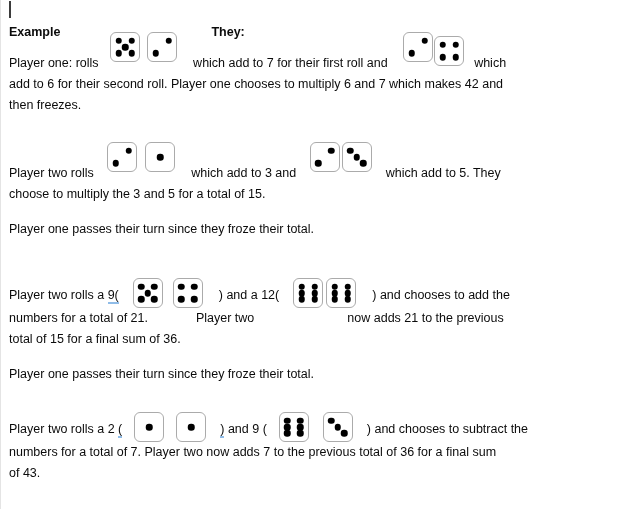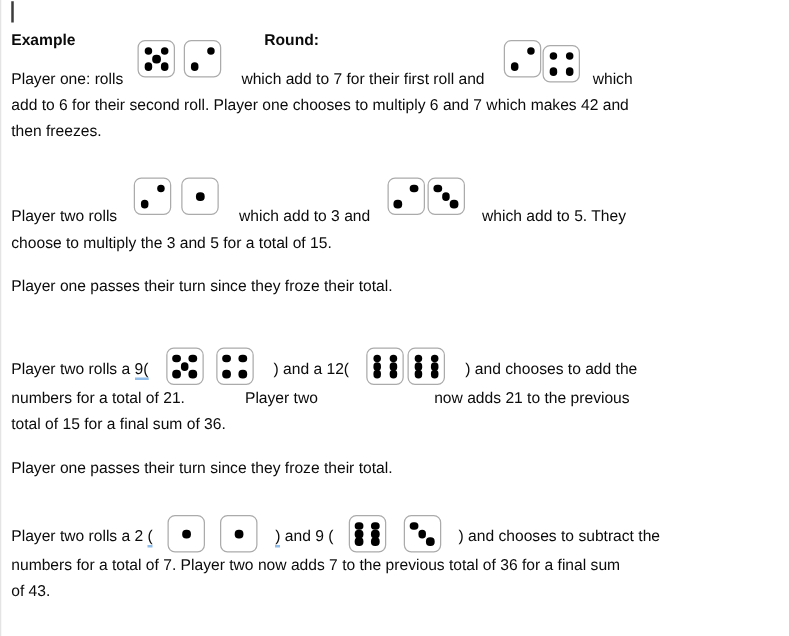--- a/index.html
+++ b/index.html
@@ -37,20 +37,20 @@
   #cursor{
     position:absolute;left:8px;top:1px;width:1.5px;height:17px;
     background:#3c3c3c;
   }
 </style>
 </head>
 <body>
 
 <div id="cursor"></div>
 <div id="doc">
-    <p class="p1"><span class="bold">Example</span><span class="gap" style="width: 151px;"></span><span class="bold">Round:</span></p>
+    <p class="p1"><span class="bold">Example</span><span class="gap" style="width: 151px;"></span><span class="bold">They:</span></p>
     <p class="p2"><span>Player one: rolls </span><span class="gap" style="width: 8px;"></span><span class="die raised"><span class="pip" style="left: 27%; top: 27%;"></span><span class="pip" style="left: 73%; top: 27%;"></span><span class="pip" style="left: 50%; top: 50%;"></span><span class="pip" style="left: 27%; top: 73%;"></span><span class="pip" style="left: 73%; top: 73%;"></span></span><span class="gap" style="width: 7px;"></span><span class="die raised"><span class="pip" style="left: 73%; top: 27%;"></span><span class="pip" style="left: 27%; top: 73%;"></span></span><span class="gap" style="width: 16px;"></span><span>which add to 7 for their first roll and </span><span class="gap" style="width: 12px;"></span><span class="die raised"><span class="pip" style="left: 73%; top: 27%;"></span><span class="pip" style="left: 27%; top: 73%;"></span></span><span class="gap" style="width: 1px;"></span><span class="die raised" style="top: 4px;"><span class="pip" style="left: 27%; top: 27%;"></span><span class="pip" style="left: 73%; top: 27%;"></span><span class="pip" style="left: 27%; top: 73%;"></span><span class="pip" style="left: 73%; top: 73%;"></span></span><span class="gap" style="width: 10px;"></span><span>which</span><br><span>add to 6 for their second roll. Player one chooses to multiply 6 and 7 which makes 42 and</span><br><span>then freezes.</span></p>
     <p class="p3"><span>Player two rolls </span><span class="gap" style="width: 10px;"></span><span class="die raised"><span class="pip" style="left: 73%; top: 27%;"></span><span class="pip" style="left: 27%; top: 73%;"></span></span><span class="gap" style="width: 8px;"></span><span class="die raised"><span class="pip" style="left: 50%; top: 50%;"></span></span><span class="gap" style="width: 16px;"></span><span>which add to 3 and </span><span class="gap" style="width: 10px;"></span><span class="die raised"><span class="pip" style="left: 73%; top: 27%;"></span><span class="pip" style="left: 27%; top: 73%;"></span></span><span class="gap" style="width: 2px;"></span><span class="die raised"><span class="pip" style="left: 27%; top: 27%;"></span><span class="pip" style="left: 50%; top: 50%;"></span><span class="pip" style="left: 73%; top: 73%;"></span></span><span class="gap" style="width: 14px;"></span><span>which add to 5. They</span><br><span>choose to multiply the 3 and 5 for a total of 15.</span></p>
     <p class="p4"><span>Player one passes their turn since they froze their total.</span></p>
     <p class="p5"><span>Player two rolls a </span><span class="blue-ul">9(</span><span class="gap" style="width: 14px;"></span><span class="die mid"><span class="pip" style="left: 27%; top: 27%;"></span><span class="pip" style="left: 73%; top: 27%;"></span><span class="pip" style="left: 50%; top: 50%;"></span><span class="pip" style="left: 27%; top: 73%;"></span><span class="pip" style="left: 73%; top: 73%;"></span></span><span class="gap" style="width: 10px;"></span><span class="die mid"><span class="pip" style="left: 27%; top: 27%;"></span><span class="pip" style="left: 73%; top: 27%;"></span><span class="pip" style="left: 27%; top: 73%;"></span><span class="pip" style="left: 73%; top: 73%;"></span></span><span class="gap" style="width: 16px;"></span><span>) and a 12(</span><span class="gap" style="width: 14px;"></span><span class="die mid"><span class="pip" style="left: 27%; top: 27%;"></span><span class="pip" style="left: 73%; top: 27%;"></span><span class="pip" style="left: 27%; top: 50%;"></span><span class="pip" style="left: 73%; top: 50%;"></span><span class="pip" style="left: 27%; top: 73%;"></span><span class="pip" style="left: 73%; top: 73%;"></span></span><span class="gap" style="width: 3px;"></span><span class="die mid"><span class="pip" style="left: 27%; top: 27%;"></span><span class="pip" style="left: 73%; top: 27%;"></span><span class="pip" style="left: 27%; top: 50%;"></span><span class="pip" style="left: 73%; top: 50%;"></span><span class="pip" style="left: 27%; top: 73%;"></span><span class="pip" style="left: 73%; top: 73%;"></span></span><span class="gap" style="width: 16px;"></span><span>) and chooses to add the</span><br><span>numbers for a total of 21.</span><span class="gap" style="width: 48px;"></span><span>Player two</span><span class="gap" style="width: 93px;"></span><span>now adds 21 to the previous</span><br><span>total of 15 for a final sum of 36.</span></p>
     <p class="p6"><span>Player one passes their turn since they froze their total.</span></p>
     <p class="p7"><span>Player two rolls a 2 </span><span class="blue-ul">(</span><span class="gap" style="width: 12px;"></span><span class="die mid"><span class="pip" style="left: 50%; top: 50%;"></span></span><span class="gap" style="width: 12px;"></span><span class="die mid"><span class="pip" style="left: 50%; top: 50%;"></span></span><span class="gap" style="width: 14px;"></span><span class="blue-ul">)</span><span> and 9 (</span><span class="gap" style="width: 12px;"></span><span class="die mid"><span class="pip" style="left: 27%; top: 27%;"></span><span class="pip" style="left: 73%; top: 27%;"></span><span class="pip" style="left: 27%; top: 50%;"></span><span class="pip" style="left: 73%; top: 50%;"></span><span class="pip" style="left: 27%; top: 73%;"></span><span class="pip" style="left: 73%; top: 73%;"></span></span><span class="gap" style="width: 14px;"></span><span class="die mid"><span class="pip" style="left: 27%; top: 27%;"></span><span class="pip" style="left: 50%; top: 50%;"></span><span class="pip" style="left: 73%; top: 73%;"></span></span><span class="gap" style="width: 14px;"></span><span>) and chooses to subtract the</span><br><span>numbers for a total of 7. Player two now adds 7 to the previous total of 36 for a final sum</span><br><span>of 43.</span></p>
   </div>
 
 </body></html>

